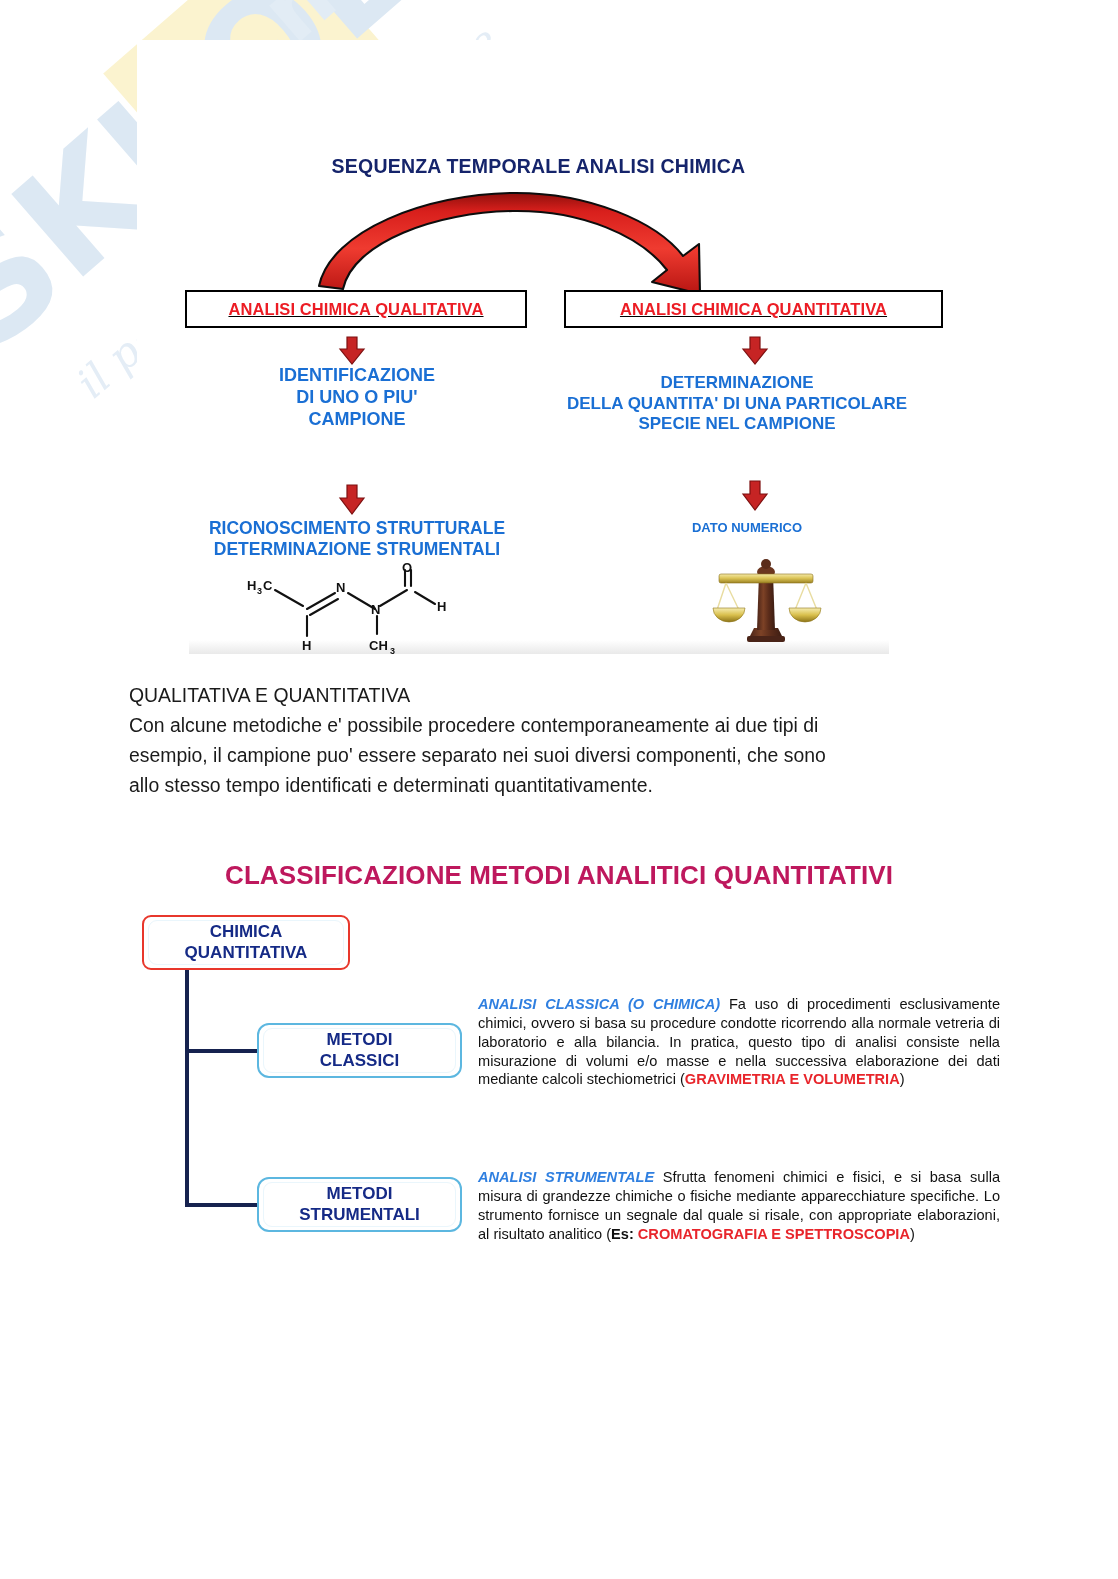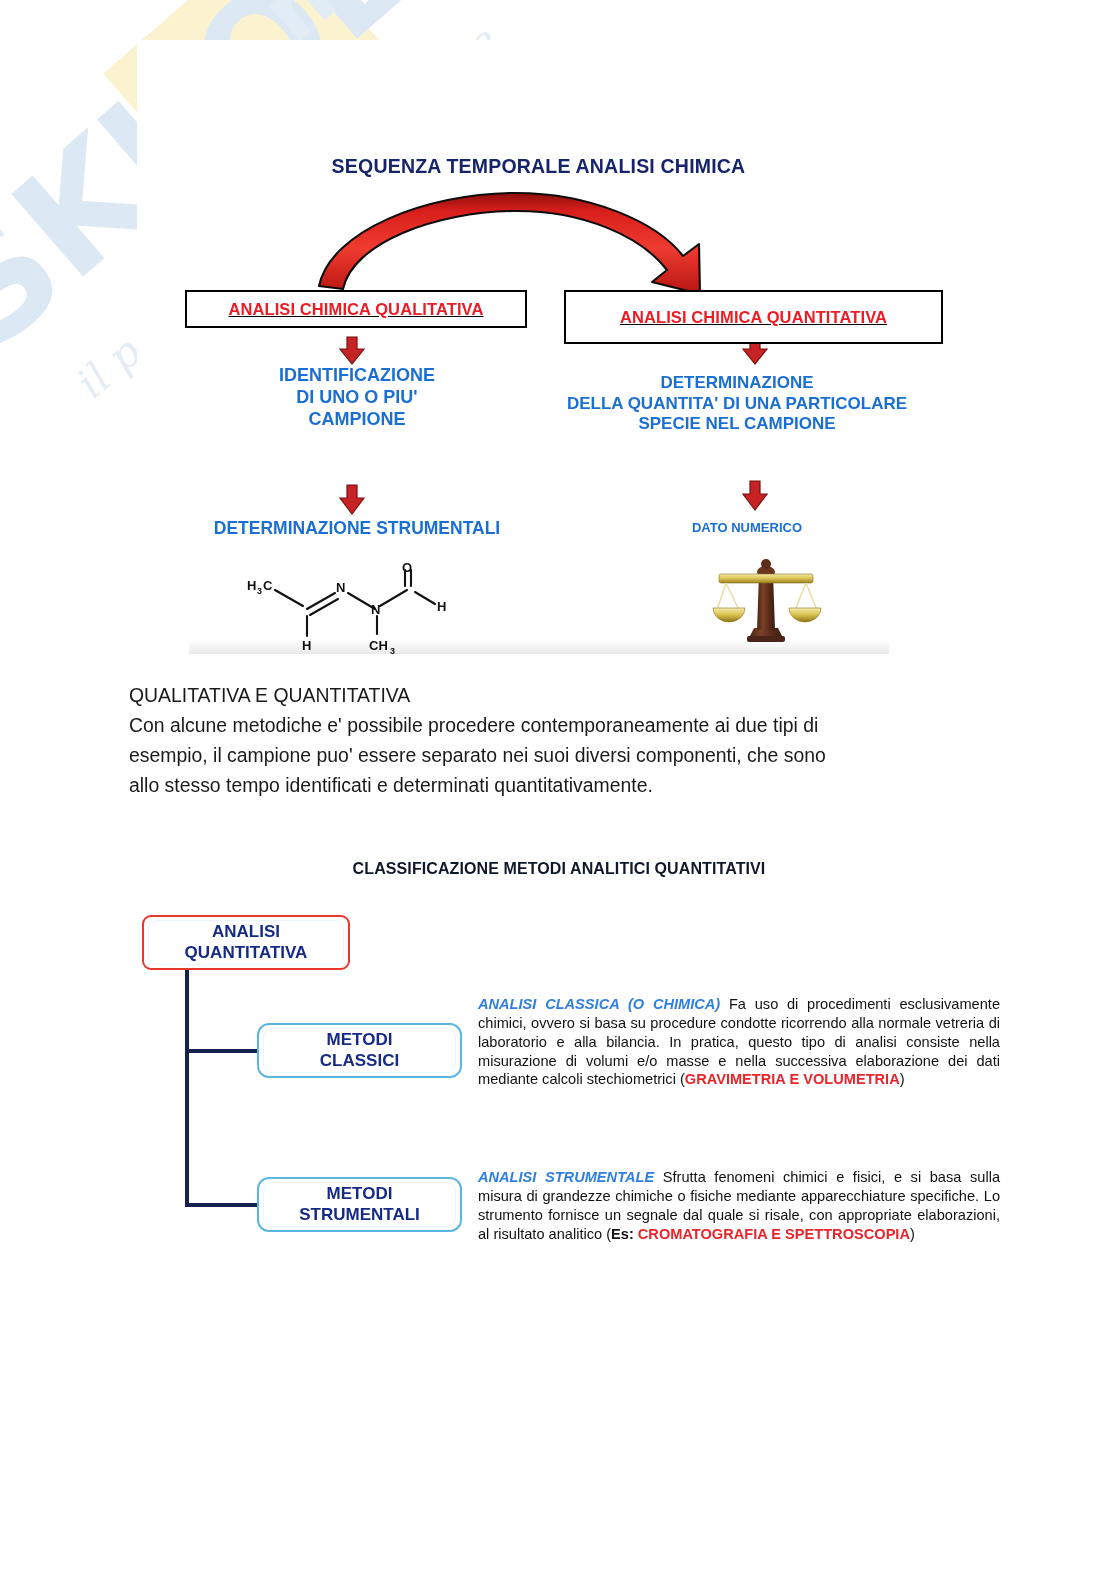--- a/index.html
+++ b/index.html
@@ -84,21 +84,21 @@
     text-decoration: underline;
   }
   .cat-box span {
     font-size: 16.5px;
     font-weight: bold;
     color: #ec1c24;
     letter-spacing: 0.1px;
     white-space: nowrap;
   }
   #box-qualitativa { left: 48px;  top: 250px; width: 342px; height: 38px; }
-  #box-quantitativa{ left: 427px; top: 250px; width: 379px; height: 54px; }
+  #box-quantitativa{ left: 427px; top: 250px; width: 379px; height: 38px; }
 
   
   .down-arrow {
     position: absolute;
     z-index: 5;
   }
 
   
   .step-text {
     position: absolute;
@@ -142,23 +142,23 @@
   }
   #prose .line { white-space: nowrap; }
 
   
   #section-title {
     position: absolute;
     left: 0;
     top: 860px;
     width: 1118px;
     text-align: center;
-    font-size: 16px;
-    font-weight: bold;
-    color: #0f172a;
+    font-size: 26px;
+    font-weight: bold;
+    color: #be185d;
     letter-spacing: 0.1px;
     z-index: 3;
   }
 
   #tree {
     position: absolute;
     left: 140px;
     top: 905px;
     width: 880px;
     height: 420px;
@@ -291,20 +291,21 @@
     <div>CAMPIONE</div>
   </div>
 
   <div class="step-text" id="step-determinazione">
     <div>DETERMINAZIONE</div>
     <div>DELLA QUANTITA' DI UNA PARTICOLARE</div>
     <div>SPECIE NEL CAMPIONE</div>
   </div>
 
   <div class="step-text" id="step-riconoscimento">
+    <div>RICONOSCIMENTO STRUTTURALE</div>
     <div>DETERMINAZIONE STRUMENTALI</div>
   </div>
 
   <div class="step-text" id="step-dato">DATO NUMERICO</div>
 
   <svg id="chem-structure" width="230" height="92" viewBox="0 0 230 92">
     <g stroke="#111111" stroke-width="2.1" fill="none" stroke-linecap="round">
 
       <line x1="40" y1="28" x2="68" y2="44"></line>
 
@@ -397,21 +398,21 @@
 
       <line x1="47" y1="146" x2="119" y2="146"></line>
 
       <line x1="47" y1="300" x2="119" y2="300"></line>
     </g>
   </svg>
 
   <div class="node" id="node-root">
     <div class="node-inner-rule"></div>
     <span>
-      <span>ANALISI</span><br>
+      <span>CHIMICA</span><br>
       <span>QUANTITATIVA</span>
     </span>
   </div>
 
   <div class="node" id="node-classici">
     <div class="node-inner-rule"></div>
     <span>
       <span>METODI</span><br>
       <span>CLASSICI</span>
     </span>

